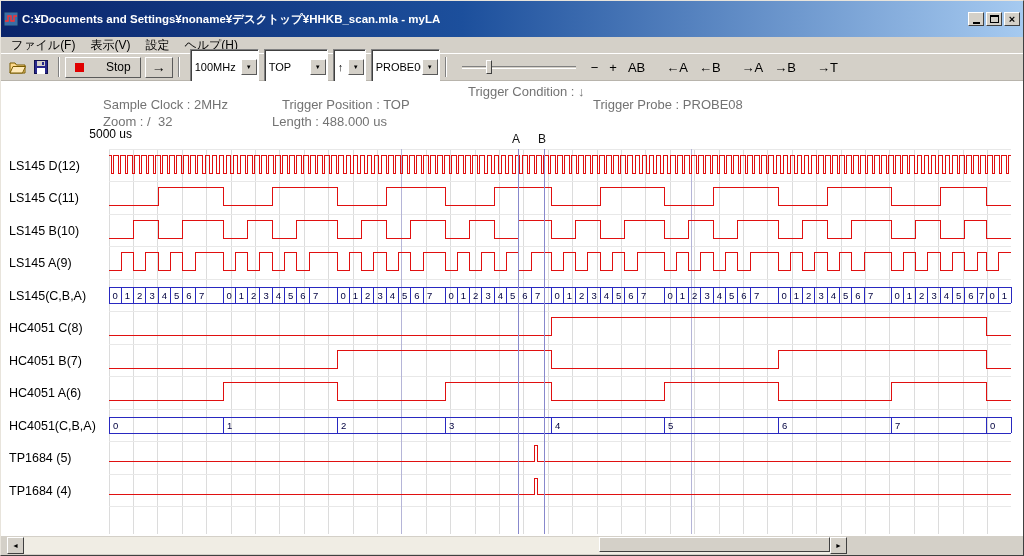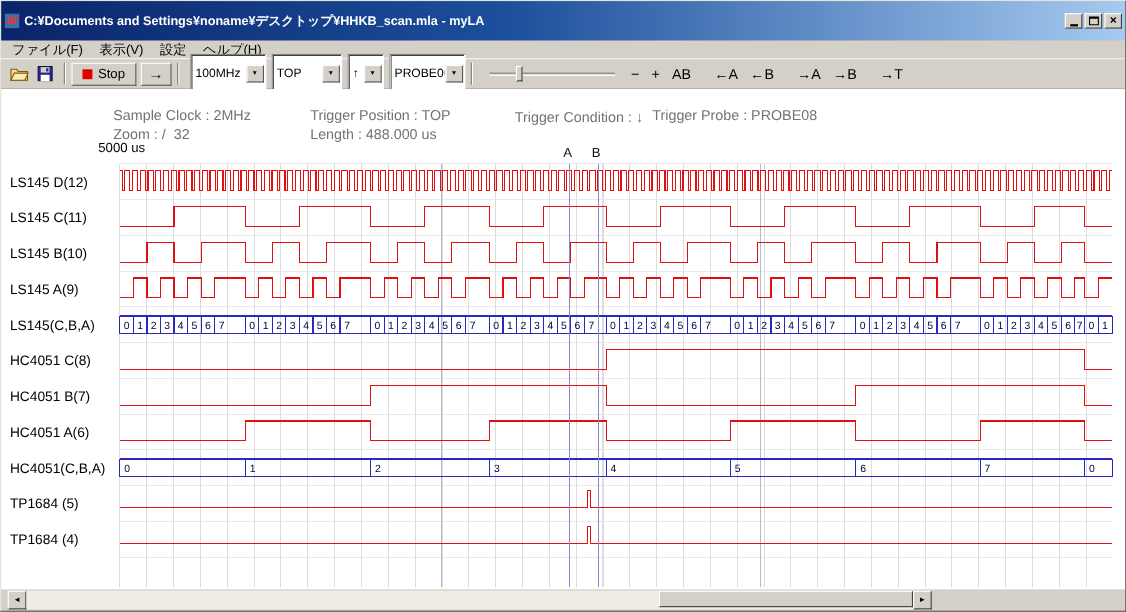--- a/index.html
+++ b/index.html
@@ -26,21 +26,21 @@
              font-size:12px; padding-left:3px; border-bottom:1px solid #fff; }
   .menu-item { padding:2px 8px 2px 7px; white-space:nowrap; }
 
   
   .toolbar { height:27px; background:#d4d0c8; display:flex; align-items:center;
              padding:0 4px; border-bottom:1px solid #b8b4ac; }
   .tool-icon { width:24px; height:22px; display:flex; align-items:center; justify-content:center; }
   .tsep { width:2px; height:20px; border-left:1px solid #808080; border-right:1px solid #fff; margin:0 5px; }
   .btn3d { height:21px; background:#d4d0c8; border:1px solid; border-color:#fff #5a5a5a #5a5a5a #fff;
            font-family:inherit; display:flex; align-items:center; justify-content:center; }
-  .stop-btn { padding:0 9px; gap:5px; font-size:12px; }
+  .stop-btn { padding:0 9px; gap:22px; font-size:12px; }
   .stop-sq { width:9px; height:9px; background:#e00000; display:inline-block; }
   .run-btn { width:28px; font-size:14px; font-weight:bold; margin-left:4px; }
   .combo { height:36px; background:#fff; border:1px solid; border-color:#808080 #fff #fff #808080;
            box-shadow:inset 1px 1px 0 #404040; display:flex; align-items:center; margin-left:5px; }
   .combo-val { flex:1; font-size:11px; padding-left:4px; white-space:nowrap; overflow:hidden; }
   .combo-btn { width:16px; height:16px; margin:1px; background:#d4d0c8; border:1px solid;
                border-color:#fff #5a5a5a #5a5a5a #fff; font-size:6px; display:flex;
                align-items:center; justify-content:center; flex:0 0 auto; }
   .slider { width:118px; height:20px; position:relative; margin:0 6px 0 8px; }
   .slider-track { position:absolute; left:2px; right:2px; top:9px; height:3px;
@@ -162,24 +162,24 @@
     <button class="flatbtn">→A</button>
     <button class="flatbtn">→B</button>
     <div class="tgap"></div>
     <button class="flatbtn">→T</button>
   </div>
 
   <div class="client">
     <div class="info">
       <span style="left:102px; top:16px">Sample Clock : 2MHz</span>
       <span style="left:281px; top:16px">Trigger Position : TOP</span>
-      <span style="left:467px; top:18px">Trigger Condition : ↓</span>
+      <span style="left:467px; top:3px">Trigger Condition : ↓</span>
       <span style="left:592px; top:16px">Trigger Probe : PROBE08</span>
       <span style="left:102px; top:33px">Zoom : /  32</span>
-      <span style="left:281px; top:33px">Length : 488.000 us</span>
+      <span style="left:271px; top:33px">Length : 488.000 us</span>
     </div>
     <svg id="wave-svg" width="1016" height="412">
         <g shape-rendering="crispEdges">
           <line x1="108" y1="25" x2="108" y2="410" stroke="#dcdcdc" stroke-width="1"></line>
           <line x1="132.4" y1="25" x2="132.4" y2="410" stroke="#dcdcdc" stroke-width="1"></line>
           <line x1="156.8" y1="25" x2="156.8" y2="410" stroke="#dcdcdc" stroke-width="1"></line>
           <line x1="181.20000000000002" y1="25" x2="181.20000000000002" y2="410" stroke="#dcdcdc" stroke-width="1"></line>
           <line x1="205.60000000000002" y1="25" x2="205.60000000000002" y2="410" stroke="#dcdcdc" stroke-width="1"></line>
           <line x1="230.00000000000003" y1="25" x2="230.00000000000003" y2="410" stroke="#dcdcdc" stroke-width="1"></line>
           <line x1="254.40000000000003" y1="25" x2="254.40000000000003" y2="410" stroke="#dcdcdc" stroke-width="1"></line>

